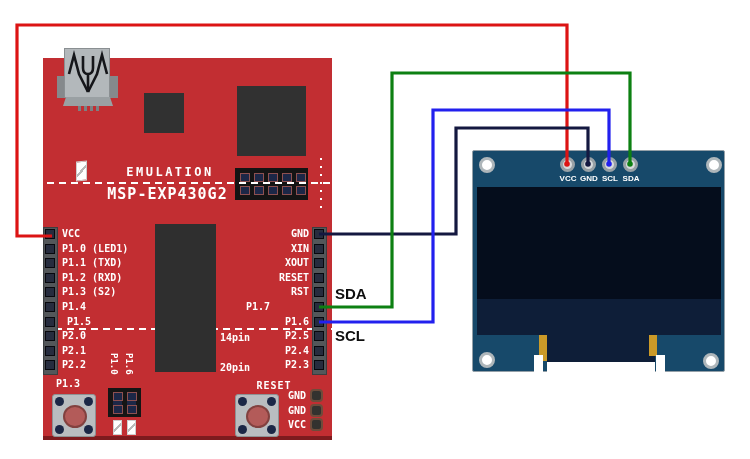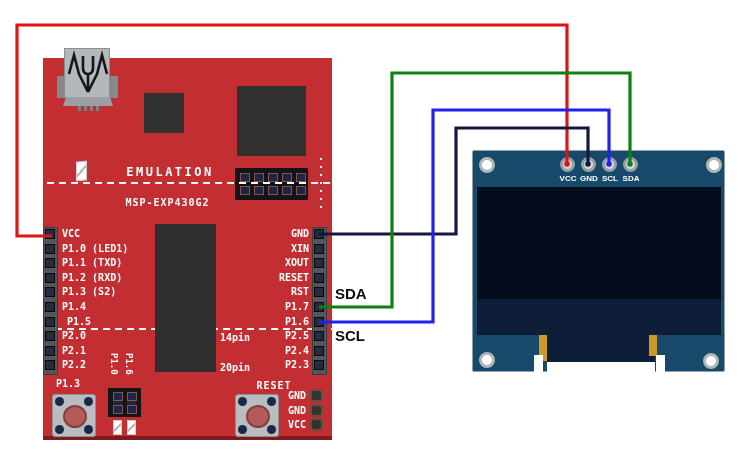--- a/index.html
+++ b/index.html
@@ -45,21 +45,21 @@
         <path d="M18,7 L18,19 Q18,25 23,25 Q28,25 28,19 L28,7" fill="none" stroke="#15161a" stroke-width="2.6"></path>
         <path d="M23,25 L23,43" fill="none" stroke="#15161a" stroke-width="2.6"></path>
       </svg>
     </div>
     <div class="abs" style="left:20px;top:39px;width:50px;height:9px;background:#9aa0a3;clip-path:polygon(6% 0,94% 0,100% 100%,0 100%);"></div>
     <div class="abs" style="left:35px;top:48px;width:21px;height:5px;background:repeating-linear-gradient(90deg,#7c8184 0 3px,rgba(0,0,0,0) 3px 6px);"></div>
 
     <div class="abs led" style="left:33px;top:103px;width:9px;height:18px;transform:skewY(-6deg);"></div>
 
     <div class="abs wlbl" style="left:77px;top:108px;width:100px;text-align:center;font-size:12px;line-height:12px;letter-spacing:2.5px;">EMULATION</div>
-    <div class="abs wlbl" style="left:62px;top:138px;width:125px;text-align:center;font-size:10px;line-height:13px;letter-spacing:1px;">MSP-EXP430G2</div>
+    <div class="abs wlbl" style="left:62px;top:130px;width:125px;text-align:center;font-size:15px;line-height:13px;letter-spacing:1px;">MSP-EXP430G2</div>
 
     <div class="abs" style="left:192px;top:110px;width:73px;height:32px;background:#141414;"></div>
     <div class="abs jpin" style="left:197px;top:115px;"></div>
     <div class="abs jpin" style="left:211px;top:115px;"></div>
     <div class="abs jpin" style="left:225px;top:115px;"></div>
     <div class="abs jpin" style="left:239px;top:115px;"></div>
     <div class="abs jpin" style="left:253px;top:115px;"></div>
     <div class="abs jpin" style="left:197px;top:128px;"></div>
     <div class="abs jpin" style="left:211px;top:128px;"></div>
     <div class="abs jpin" style="left:225px;top:128px;"></div>
@@ -105,21 +105,21 @@
     <div class="abs pin" style="left:271px;top:259px;"></div>
     <div class="abs pin" style="left:271px;top:273px;"></div>
     <div class="abs pin" style="left:271px;top:288px;"></div>
     <div class="abs pin" style="left:271px;top:302px;"></div>
 
     <div class="abs wlbl" style="left:203px;top:171px;width:63px;text-align:right;">GND</div>
     <div class="abs wlbl" style="left:203px;top:186px;width:63px;text-align:right;">XIN</div>
     <div class="abs wlbl" style="left:203px;top:200px;width:63px;text-align:right;">XOUT</div>
     <div class="abs wlbl" style="left:203px;top:215px;width:63px;text-align:right;">RESET</div>
     <div class="abs wlbl" style="left:203px;top:229px;width:63px;text-align:right;">RST</div>
-    <div class="abs wlbl" style="left:203px;top:244px;width:63px;text-align:right;">P1.7</div>
+    <div class="abs wlbl" style="left:203px;top:244px;width:63px;text-align:left;">P1.7</div>
     <div class="abs wlbl" style="left:203px;top:259px;width:63px;text-align:right;">P1.6</div>
     <div class="abs wlbl" style="left:203px;top:273px;width:63px;text-align:right;">P2.5</div>
     <div class="abs wlbl" style="left:203px;top:288px;width:63px;text-align:right;">P2.4</div>
     <div class="abs wlbl" style="left:203px;top:302px;width:63px;text-align:right;">P2.3</div>
 
     <div class="abs wlbl" style="left:177px;top:275px;">14pin</div>
     <div class="abs wlbl" style="left:177px;top:305px;">20pin</div>
 
     <div class="abs wlbl" style="left:233px;top:333px;width:30px;text-align:right;">GND</div>
     <div class="abs wlbl" style="left:233px;top:348px;width:30px;text-align:right;">GND</div>

